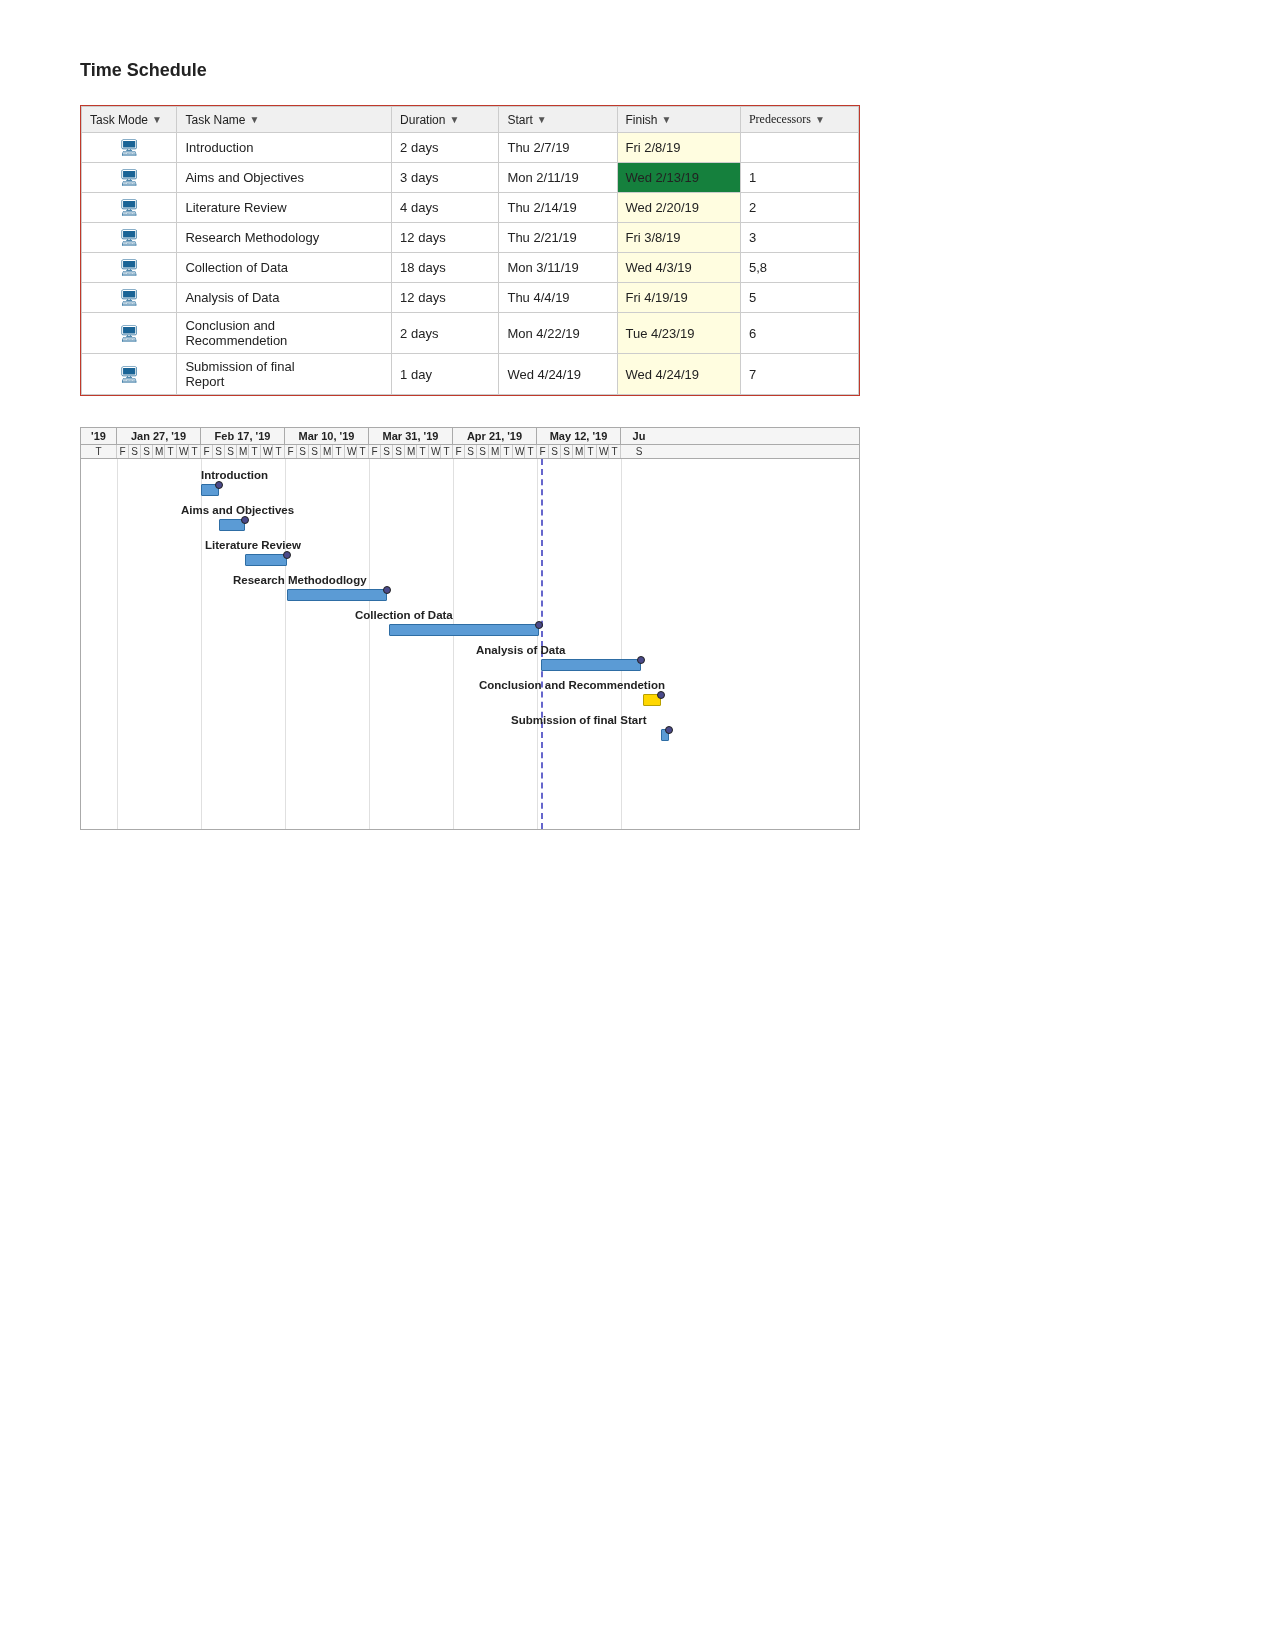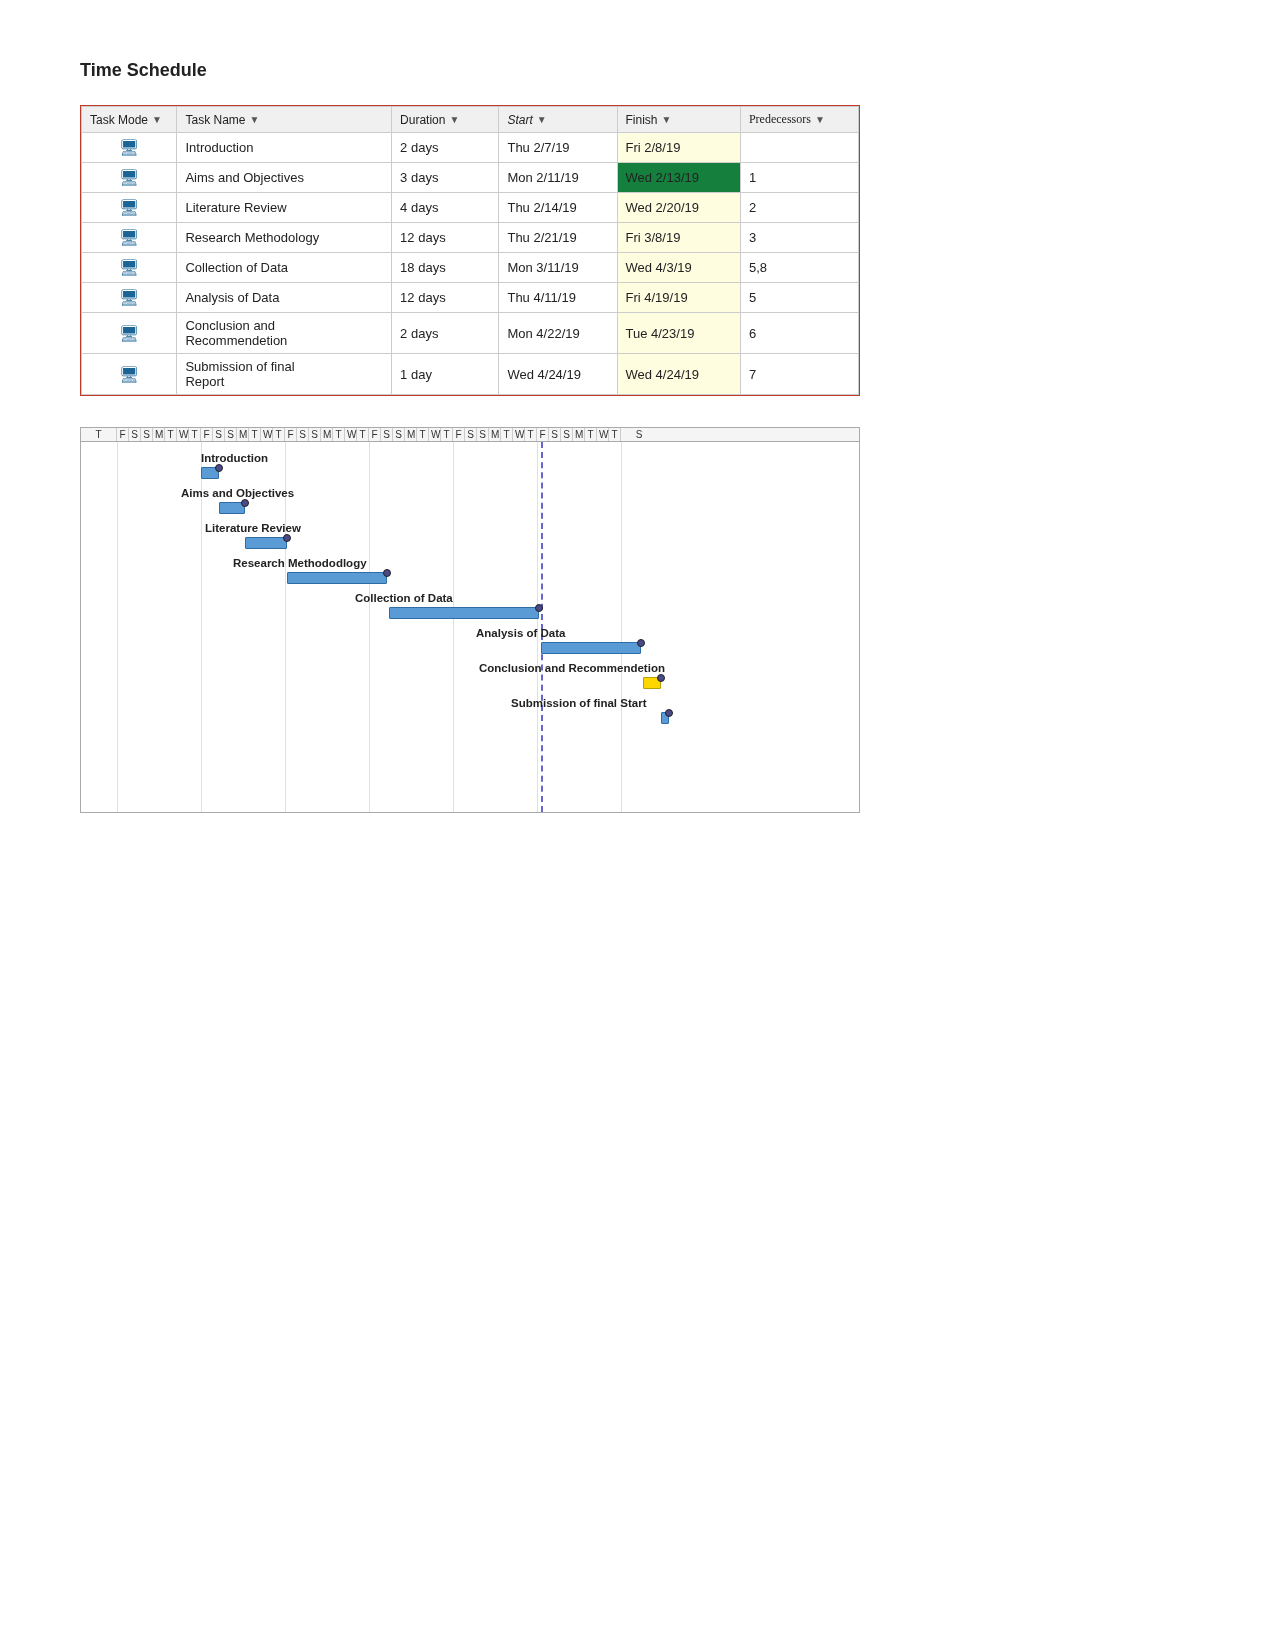--- a/index.html
+++ b/index.html
@@ -53,21 +53,21 @@
       color: #555;
     }
     .task-icon {
       color: #1a6496;
       font-size: 14px;
       display: inline-block;
     }
     .col-task-mode { width: 62px; }
     .col-task-name { width: 200px; }
     .col-duration { width: 100px; }
-    .col-start { width: 110px; font-style: italic; }
+    .col-start { width: 110px; }
     .col-finish { background: #fffde0; width: 115px; }
     .col-predecessors { width: 110px; font-family: Liberation Serif, serif; }
 
     
     .gantt-container {
       border: 1.5px solid #aaa;
       width: 780px;
       overflow: hidden;
       background: #fff;
     }
@@ -223,21 +223,21 @@
           <td>Collection of Data</td>
           <td>18 days</td>
           <td>Mon 3/11/19</td>
           <td style="background: rgb(255, 253, 224);">Wed 4/3/19</td>
           <td>5,8</td>
         </tr>
         <tr>
           <td style="text-align: center;"><span class="task-icon" style="color:#1a6496;font-size:16px;">🖥</span></td>
           <td>Analysis of Data</td>
           <td>12 days</td>
-          <td>Thu 4/11/19</td>
+          <td>Thu 4/4/19</td>
           <td style="background: rgb(255, 253, 224);">Fri 4/19/19</td>
           <td>5</td>
         </tr>
         <tr>
           <td style="text-align: center;"><span class="task-icon" style="color:#1a6496;font-size:16px;">🖥</span></td>
           <td>Conclusion and<br>Recommendetion</td>
           <td>2 days</td>
           <td>Mon 4/22/19</td>
           <td style="background: rgb(255, 253, 224);">Tue 4/23/19</td>
           <td>6</td>
@@ -252,20 +252,30 @@
         </tr>
       </tbody>
   </table>
 </div>
 
 <br>
 
 
 <div class="gantt-container">
 
+  <div class="gantt-header-row">
+    <div class="gantt-header-cell" style="width:36px;">'19</div>
+    <div class="gantt-header-cell" style="width:84px;">Jan 27, '19</div>
+    <div class="gantt-header-cell" style="width:84px;">Feb 17, '19</div>
+    <div class="gantt-header-cell" style="width:84px;">Mar 10, '19</div>
+    <div class="gantt-header-cell" style="width:84px;">Mar 31, '19</div>
+    <div class="gantt-header-cell" style="width:84px;">Apr 21, '19</div>
+    <div class="gantt-header-cell" style="width:84px;">May 12, '19</div>
+    <div class="gantt-header-cell" style="width:36px;border-right:none;">Ju</div>
+  </div>
 
   <div class="gantt-subheader-row" id="gantt-subheader">
   <div class="gantt-subheader-cell" style="width: 36px; min-width: 36px;">T</div>
       <div class="gantt-subheader-cell" style="width: 12px; min-width: 12px;">F</div>
       <div class="gantt-subheader-cell" style="width: 12px; min-width: 12px;">S</div>
       <div class="gantt-subheader-cell" style="width: 12px; min-width: 12px;">S</div>
       <div class="gantt-subheader-cell" style="width: 12px; min-width: 12px;">M</div>
       <div class="gantt-subheader-cell" style="width: 12px; min-width: 12px;">T</div>
       <div class="gantt-subheader-cell" style="width: 12px; min-width: 12px;">W</div>
       <div class="gantt-subheader-cell" style="width: 12px; min-width: 12px;">T</div>

